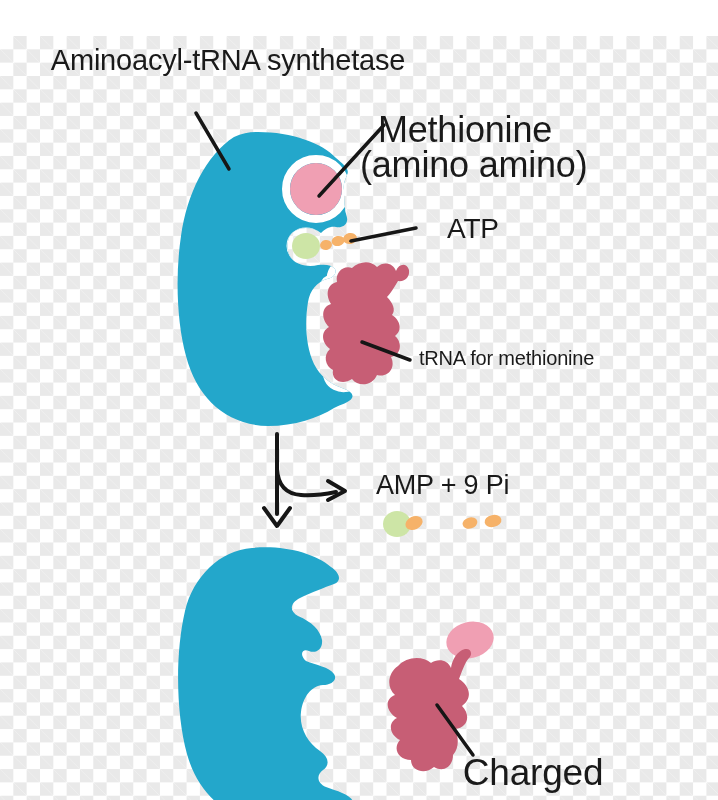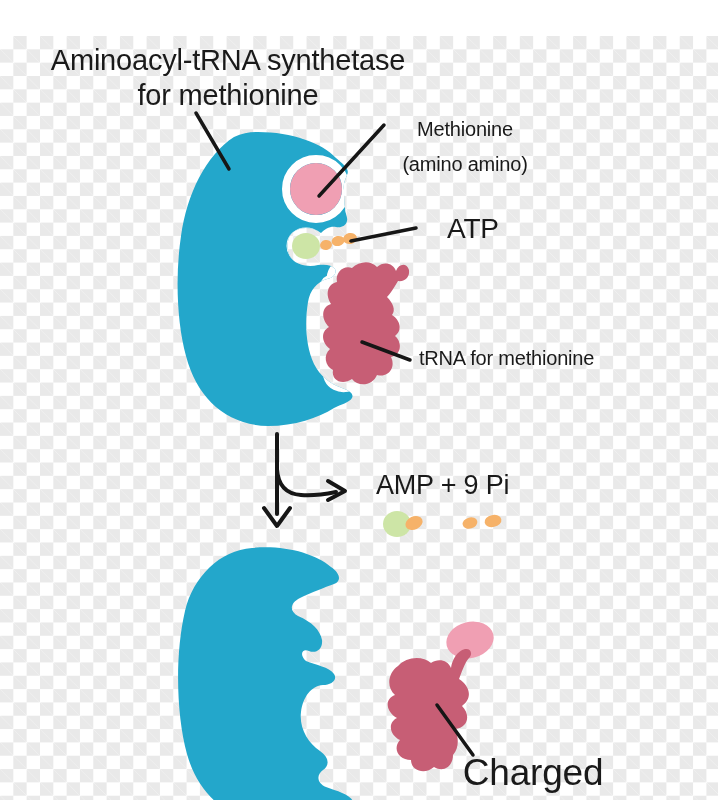--- a/index.html
+++ b/index.html
@@ -19,21 +19,21 @@
   svg{position:absolute;left:0;top:0;}
   .lbl{
     position:absolute;
     color:#1a1a1a;
     text-align:center;
     white-space:nowrap;
     letter-spacing:-0.2px;
   }
   .lbl div{white-space:nowrap;}
   #lbl-synthetase{left:30px;top:7px;width:396px;font-size:29px;line-height:35px;}
-  #lbl-methionine{left:360px;top:76px;width:210px;font-size:20px;line-height:35px;}
+  #lbl-methionine{left:360px;top:76px;width:210px;font-size:36px;line-height:35px;}
   #lbl-atp{left:447px;top:177px;font-size:28px;text-align:left;}
   #lbl-trna{left:419px;top:311px;font-size:20px;text-align:left;}
   #lbl-products{left:376px;top:434px;font-size:27px;text-align:left;}
   #lbl-charged{left:428px;top:721px;width:210px;font-size:37px;line-height:31px;}
   .leader{stroke:#161616;stroke-width:3.5;stroke-linecap:round;fill:none;}
   .arrow{stroke:#161616;stroke-width:4;stroke-linecap:round;stroke-linejoin:round;fill:none;}
   .whitecut{stroke:#ffffff;fill:none;}
 </style>
 </head>
 <body>
@@ -162,21 +162,20 @@
         C 399 724, 392 713, 400 704
         C 390 699, 387 687, 397 682
         C 386 676, 384 663, 395 659
         C 386 651, 388 637, 398 630 Z" fill="#c75e75"></path>
     </g>
     <path class="leader" d="M 437 669 L 473 719"></path>
   </svg>
 
   <div class="lbl" id="lbl-synthetase">
     <div>Aminoacyl-tRNA synthetase</div>
-    <div>for methionine</div>
   </div>
 
   <div class="lbl" id="lbl-methionine">
     <div>Methionine</div>
     <div>(amino amino)</div>
   </div>
 
   <div class="lbl" id="lbl-atp">ATP</div>
 
   <div class="lbl" id="lbl-trna">tRNA for methionine</div>

